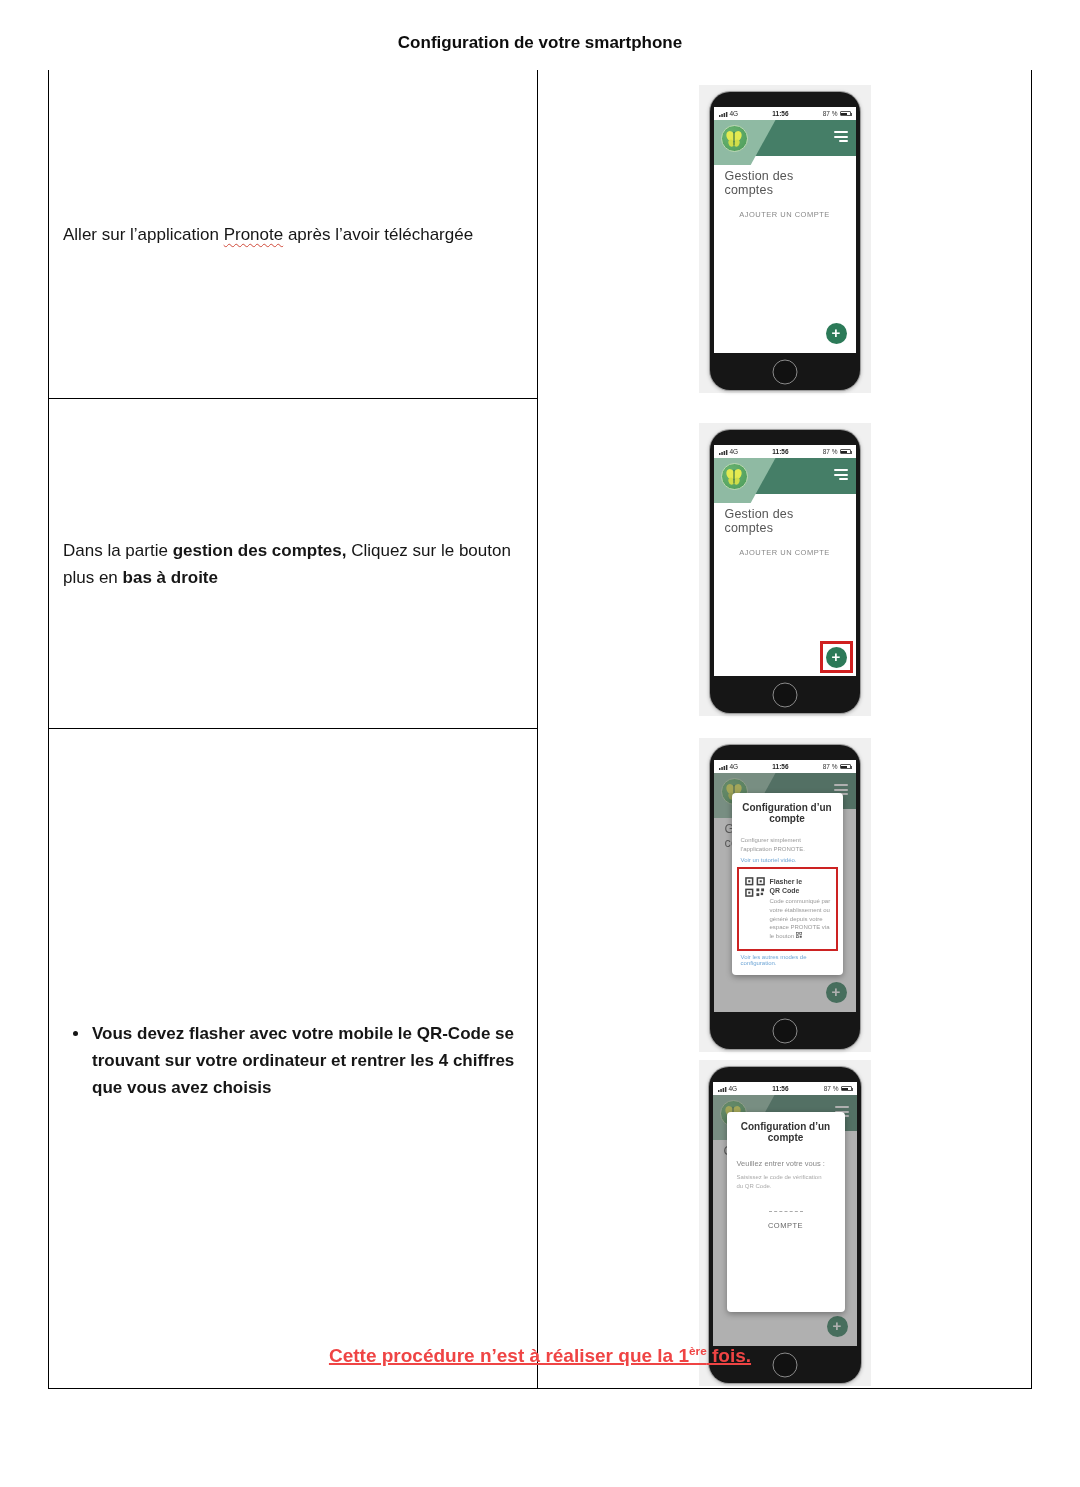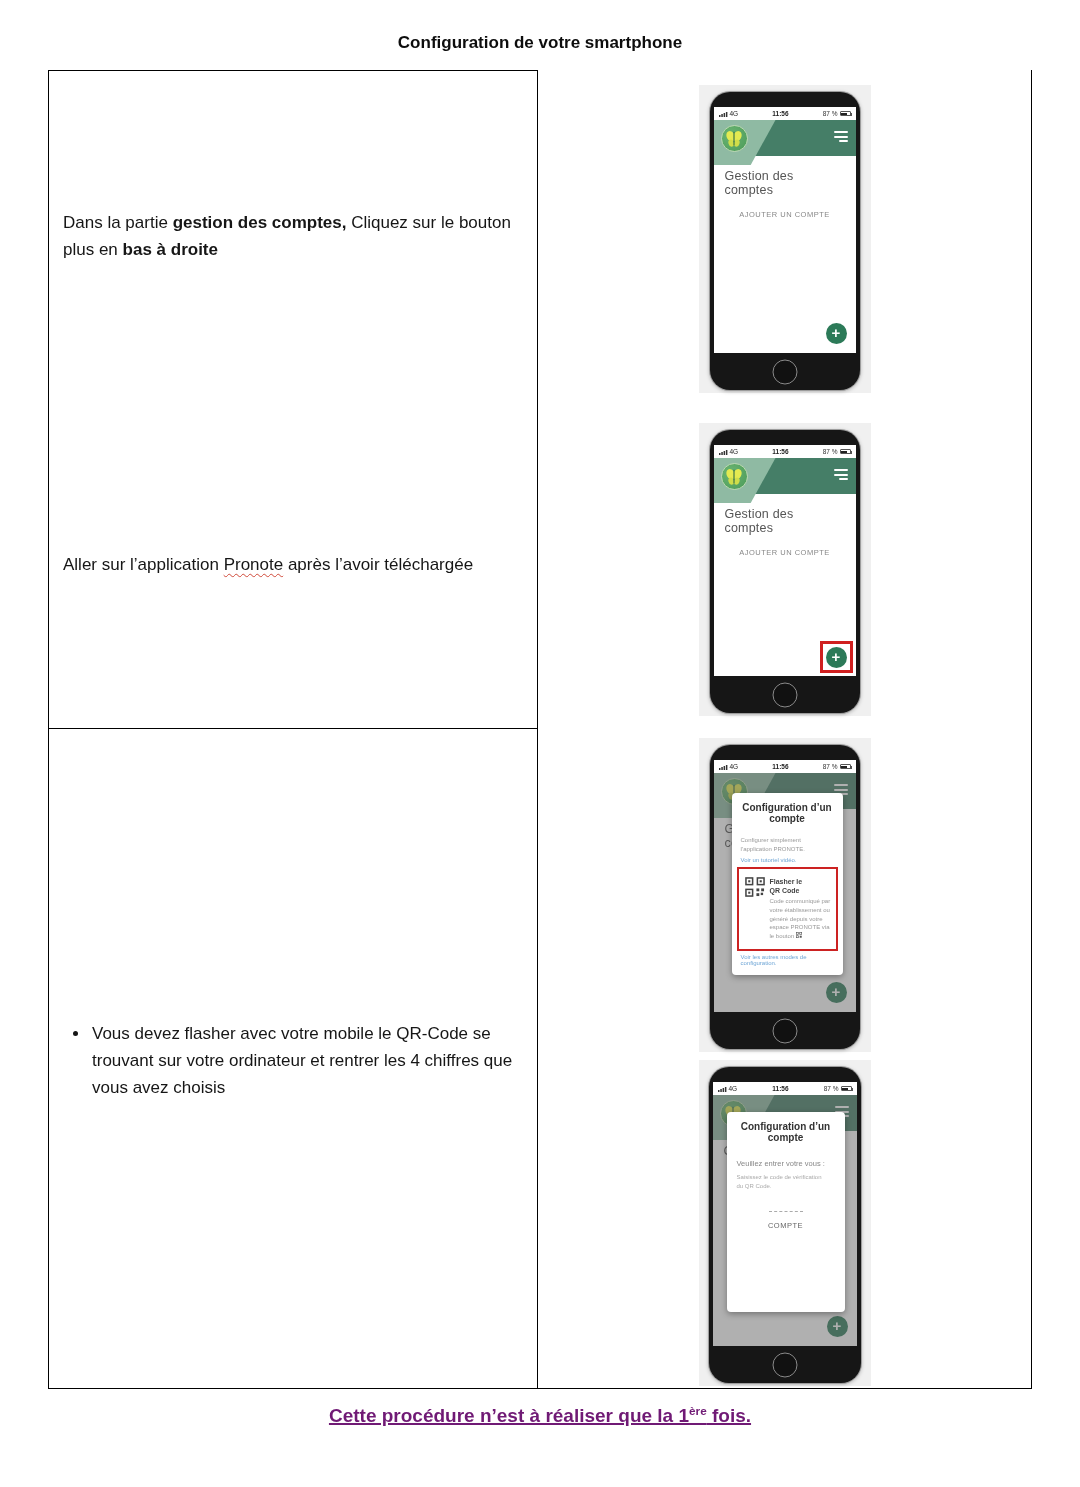--- a/index.html
+++ b/index.html
@@ -24,21 +24,21 @@
     display:flex; flex-direction:column; justify-content:center;
   }
   .cell-1 { height:328px; }
   .cell-2 { height:330px; border-top:1.5px solid #000; }
   .cell-3 { flex:1; border-top:1.5px solid #000; }
   .bold { font-weight:bold; }
   .squiggly {
     text-decoration:underline wavy #d04a3a;
     text-decoration-thickness:1px; text-underline-offset:3px; text-decoration-skip-ink:none;
   }
-  .cell-3 ul { margin:3px 0 0 0; padding-left:27px; }
+  .cell-3 ul { margin:3px 0 0 0; padding-left:27px;font-weight:bold; }
   .cell-3 li { padding-left:2px; }
   .col-right { flex:1; display:flex; flex-direction:column; align-items:center; }
   
   .shot { width:172px; background:#f0f0f0; position:relative; display:flex; justify-content:center; }
   .shot1 { height:308px; margin-top:15px; }
   .shot2 { height:293px; margin-top:30px; }
   .shot3 { height:314px; margin-top:22px; }
   .shot4 { height:326px; margin-top:8px; }
   .phone {
     width:150px; height:calc(100% - 10px); margin-top:7px;
@@ -105,39 +105,39 @@
   .m-link { display:block; font-size:6px; color:#6fa6d6; margin:3px 9px 0; }
   .qr-box { margin:4px 5px 0; border:2.5px solid #cc2222; padding:8px 5px 8px 6px; display:flex; gap:5px; }
   .qr-text { flex:1; }
   .qr-title { font-size:7px; font-weight:bold; color:#444; line-height:1.3; width:70%; }
   .qr-desc { font-size:6px; color:#999; line-height:1.45; margin-top:2px; }
   .m-prompt { font-size:7.5px; color:#888; margin:16px 10px 0; }
   .m-hint { font-size:6px; color:#aaa; margin:5px 10px 0; line-height:1.5; width:75%; }
   .code-line { width:34px; margin:20px auto 0; border-top:1px dashed #aaa; }
   .validate { text-align:center; font-size:7.5px; color:#666; letter-spacing:0.5px; margin-top:9px; }
   
-  .footer { position:absolute; top:1404px; left:0; width:100%; text-align:center; font-size:19px; font-weight:bold; color:#701a75; }
+  .footer { position:absolute; top:1344px; left:0; width:100%; text-align:center; font-size:19px; font-weight:bold; color:#ef4444; }
   .footer .uline { text-decoration:underline; text-decoration-thickness:1.5px; }
   .footer sup { font-size:0.62em; }
 </style>
 </head>
 <body>
 
 <div class="page">
 
   <div class="doc-title">Configuration de votre smartphone</div>
 
   <div class="itable">
 
     <div class="col-left">
+      <div class="cell cell-1">
+        <p><span>Aller sur l’application </span><span class="squiggly">Pronote</span><span> après l’avoir téléchargée</span></p>
+      </div>
       <div class="cell cell-2">
         <p><span>Dans la partie </span><span class="bold">gestion des comptes,</span><span> Cliquez sur le bouton plus en </span><span class="bold">bas à droite</span></p>
-      </div>
-      <div class="cell cell-1">
-        <p><span>Aller sur l’application </span><span class="squiggly">Pronote</span><span> après l’avoir téléchargée</span></p>
       </div>
       <div class="cell cell-3">
         <ul>
           <li>Vous devez flasher avec votre mobile le QR-Code se trouvant sur votre ordinateur et rentrer les 4 chiffres que vous avez choisis</li>
         </ul>
       </div>
     </div>
 
     <div class="col-right">
 

